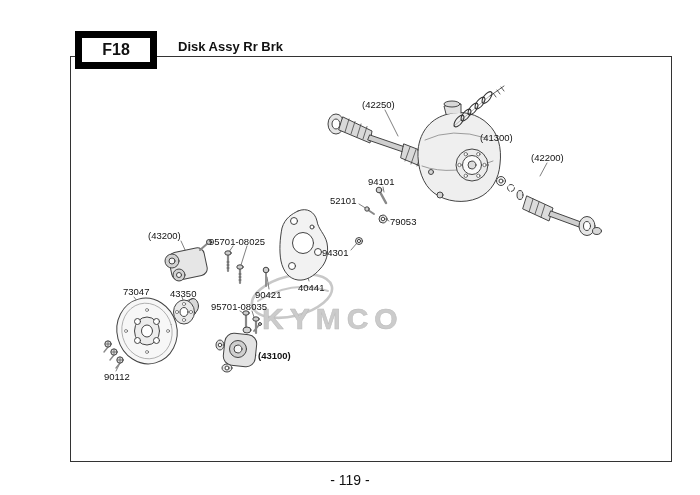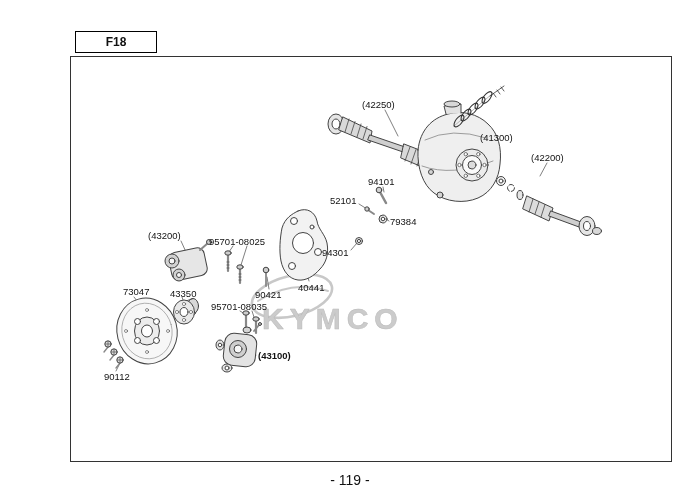--- a/index.html
+++ b/index.html
@@ -5,24 +5,24 @@
   * { margin:0; padding:0; box-sizing:border-box; }
   html,body { background:#ffffff; }
   body {
     width:700px; height:495px;
     font-family:"Liberation Sans", sans-serif;
     color:#111;
   }
   .page { position:relative; width:700px; height:495px; background:#fff; overflow:hidden; }
 
   .code-box {
-    position:absolute; left:75px; top:31px; width:82px; height:22px;
-    border:1px solid #000000; background:#fff;
+    position:absolute; left:75px; top:31px; width:82px; height:38px;
+    border:7px solid #000000; background:#fff;
     display:flex; align-items:center; justify-content:center;
-    font-size:12px; font-weight:bold; z-index:5;
+    font-size:16px; font-weight:bold; z-index:5;
   }
   .title {
     position:absolute; left:178px; top:39px;
     font-size:13px; font-weight:bold; z-index:5; white-space:nowrap;
   }
   .main-box {
     position:absolute; left:70px; top:56px; width:602px; height:406px;
     border:1px solid #333; z-index:2; pointer-events:none;
   }
   .diagram-svg { position:absolute; left:0; top:0; z-index:1; }
@@ -35,20 +35,21 @@
     position:absolute; left:0; right:0; top:472px; text-align:center;
     font-size:14px; z-index:5;
   }
 </style>
 </head>
 <body>
 
 <div class="page">
 
   <div class="code-box">F18</div>
+  <div class="title">Disk Assy Rr Brk</div>
   <div class="main-box"></div>
 
   <svg class="diagram-svg" width="700" height="495" viewBox="0 0 700 495" stroke-linecap="round" stroke-linejoin="round">
 
     <g opacity="0.9">
       <ellipse cx="292" cy="296" rx="41" ry="20" transform="rotate(-14 292 296)" fill="none" stroke="#c3c3c3" stroke-width="2.6"></ellipse>
       <path d="M258 301 Q292 279 328 291" fill="none" stroke="#c3c3c3" stroke-width="2"></path>
       <text x="262" y="329" font-size="30" font-weight="bold" letter-spacing="6" fill="#c6c6c6" stroke="#b2b2b2" stroke-width="0.5">KYMCO</text>
     </g>
 
@@ -238,21 +239,21 @@
       <path d="M117.5 360 h5 M120 357.5 v5" stroke-width="0.6"></path>
     </g>
   </svg>
 
   <div class="label-layer">
       <div class="part-label" style="left: 362px; top: 99px;">(42250)</div>
       <div class="part-label" style="left: 480px; top: 132px;">(41300)</div>
       <div class="part-label" style="left: 531px; top: 152px;">(42200)</div>
       <div class="part-label" style="left: 368px; top: 176px;">94101</div>
       <div class="part-label" style="left: 330px; top: 195px;">52101</div>
-      <div class="part-label" style="left: 390px; top: 216px;">79384</div>
+      <div class="part-label" style="left: 390px; top: 216px;">79053</div>
       <div class="part-label" style="left: 322px; top: 247px;">94301</div>
       <div class="part-label" style="left: 148px; top: 230px;">(43200)</div>
       <div class="part-label" style="left: 209px; top: 236px;">95701-08025</div>
       <div class="part-label" style="left: 123px; top: 286px;">73047</div>
       <div class="part-label" style="left: 170px; top: 288px;">43350</div>
       <div class="part-label" style="left: 255px; top: 289px;">90421</div>
       <div class="part-label" style="left: 211px; top: 301px;">95701-08035</div>
       <div class="part-label" style="left: 298px; top: 282px;">40441</div>
       <div class="part-label" style="left: 258px; top: 350px; font-weight: bold;">(43100)</div>
       <div class="part-label" style="left: 104px; top: 371px; text-align: right;">90112</div>

